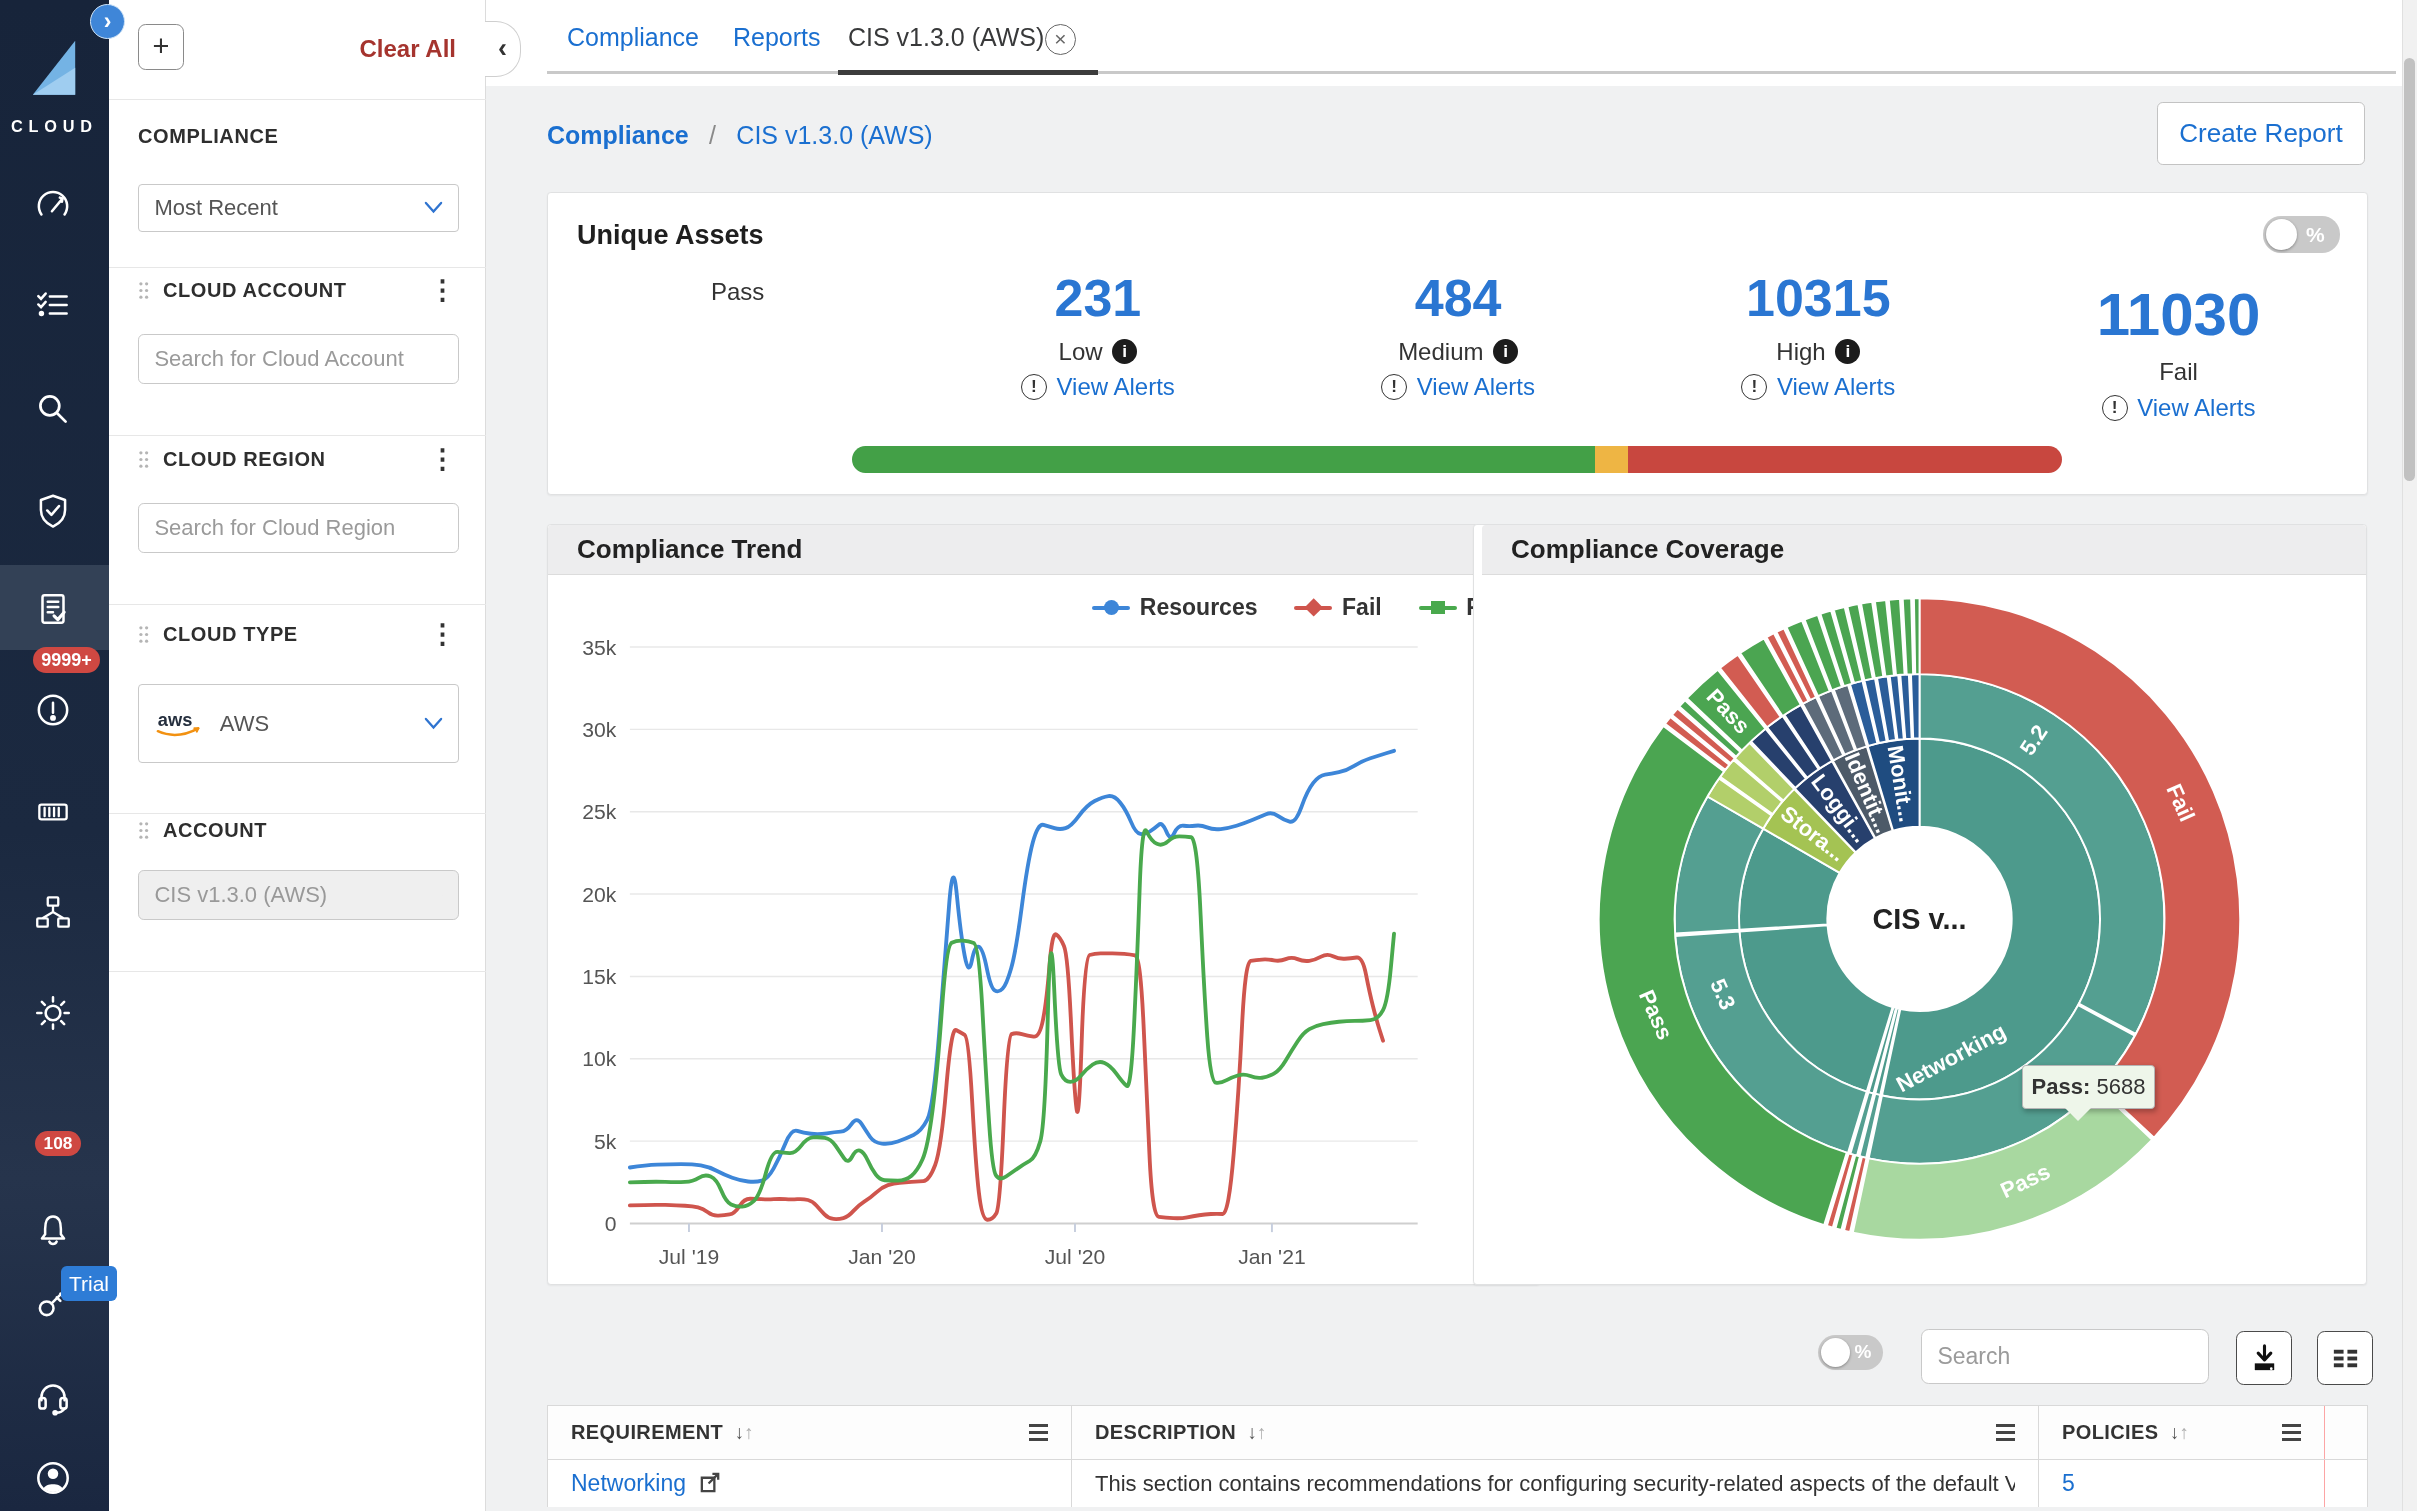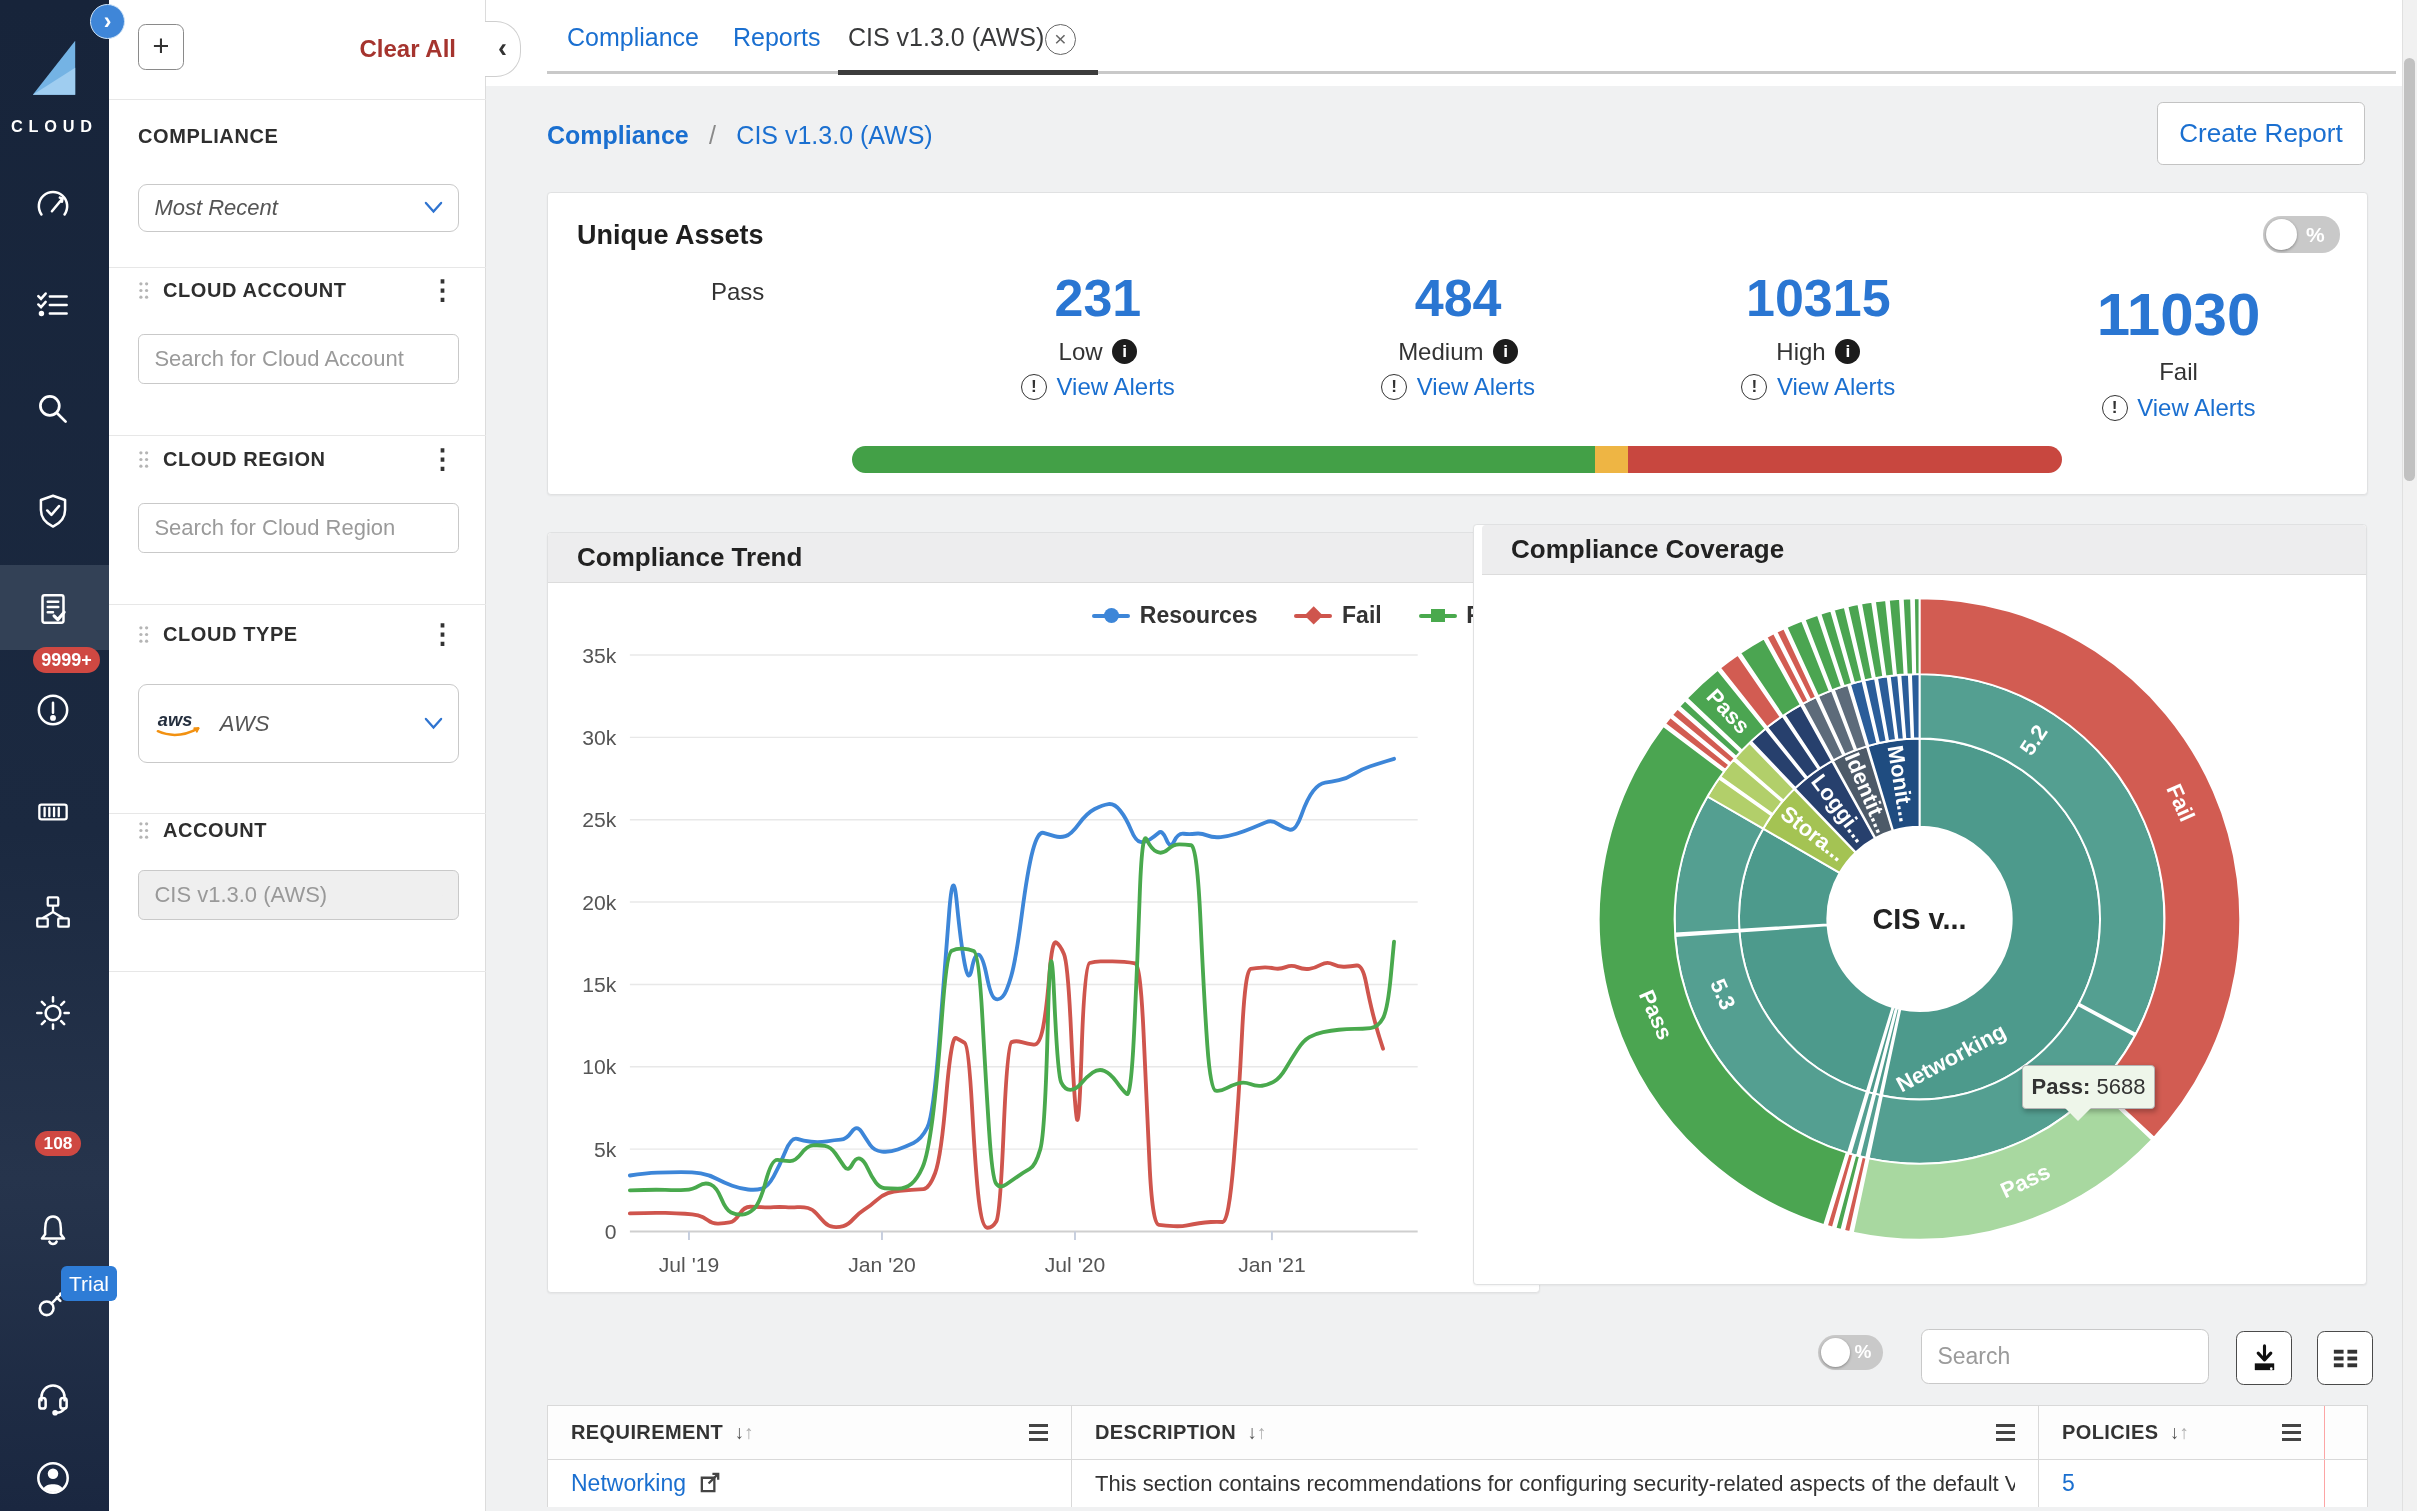--- a/index.html
+++ b/index.html
@@ -33,22 +33,22 @@
   .f-header { position:absolute; left:29px; right:29px; display:flex; align-items:center; }
   .f-title { font-size:20px; font-weight:bold; color:#2e2e2e; letter-spacing:0.6px; }
   .drag-dots { margin-right:13.4px; display:inline-block; }
   .kebab { margin-left:auto; font-size:27px; color:#333; font-weight:bold; line-height:19px; }
   .f-input { position:absolute; left:29px; width:321px; height:50px; border:1px solid #c9c9c9; border-radius:5.8px;
     background:#fff; display:flex; align-items:center; padding:0 15.4px; }
   .f-input input { border:none; outline:none; flex:1; font-size:22px; color:#444;
     font-family:"Liberation Sans",sans-serif; background:transparent; }
   .f-input input::placeholder { color:#9a9a9a; }
   .f-input.disabled { background:#efefef; }
-  .f-select { position:absolute; left:29px; width:321px; border:1px solid #c9c9c9; border-radius:9px;
-    background:#fff; display:flex; align-items:center; padding:0 15.4px;font-style:italic; }
+  .f-select { position:absolute; left:29px; width:321px; border:1px solid #c9c9c9; border-radius:4px;
+    background:#fff; display:flex; align-items:center; padding:0 15.4px; }
   .f-select .val { font-size:22px; color:#555; }
   .chev { margin-left:auto; }
   #add-filter { position:absolute; left:29px; top:24px; width:46px; height:46px; border:1px solid #8a8a8a;
     border-radius:7.7px; background:#fff; font-size:29px; color:#333; text-align:center; line-height:42px; }
   #clear-all { position:absolute; right:29px; top:35px; font-size:24px; font-weight:bold; color:#a5342e; }
 
   
   #main { position:absolute; left:485px; top:0; width:1932px; height:1511px; }
   #tabbar { position:absolute; left:0; top:0; width:1932px; height:86px; background:#fff; }
   #tabline { position:absolute; left:62px; top:71px; width:1849px; height:2.9px; background:#c9c9c9; }
@@ -92,21 +92,21 @@
     font-size:17.3px; font-weight:bold; line-height:25px; text-align:center; font-style:normal; }
   .va-row { margin-top:7.7px; display:flex; justify-content:center; align-items:center; gap:9.6px; }
   .excl { display:inline-block; width:26px; height:26px; border:1.9px solid #333; border-radius:50%;
     color:#333; font-size:17.3px; font-weight:bold; line-height:22px; text-align:center; }
   .va-link { font-size:24px; color:#1a6fd0; }
   #sev-bar { position:absolute; left:304px; top:253px; width:1210px; height:27px; border-radius:13.4px;
     overflow:hidden; display:flex; }
   #sev-bar span { height:100%; }
 
   
-  #trend-panel { left:62px; top:524px; width:993px; height:761px;margin-top:8px; }
+  #trend-panel { left:62px; top:524px; width:993px; height:761px; }
   #coverage-panel { left:988px; top:524px; width:894px; height:761px;padding-left:8px; }
   #trend-legend { position:absolute; right:19px; top:69px; display:flex; gap:37px; align-items:center; }
   .leg-item { display:flex; align-items:center; gap:9.6px; }
   .leg-item .txt { font-size:23px; font-weight:bold; color:#333; }
   .leg-line { position:relative; width:38px; height:17.3px; }
   .leg-line .bar { position:absolute; left:0; top:6.7px; width:38px; height:4.8px; border-radius:2.9px; }
   .leg-line .shape { position:absolute; }
   .shape.circle { left:11.5px; top:1px; width:15.4px; height:15.4px; border-radius:50%; }
   .shape.diamond { left:12.5px; top:1.9px; width:13.4px; height:13.4px; transform:rotate(45deg); }
   .shape.square { left:12.5px; top:1.9px; width:13.4px; height:13.4px; }

